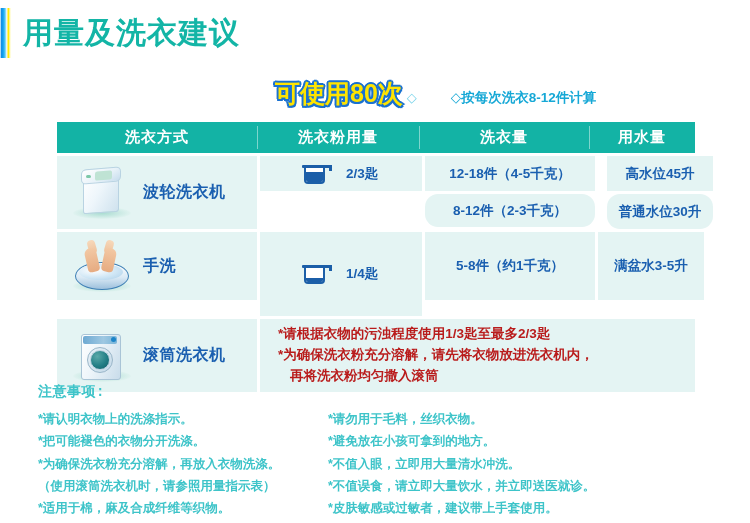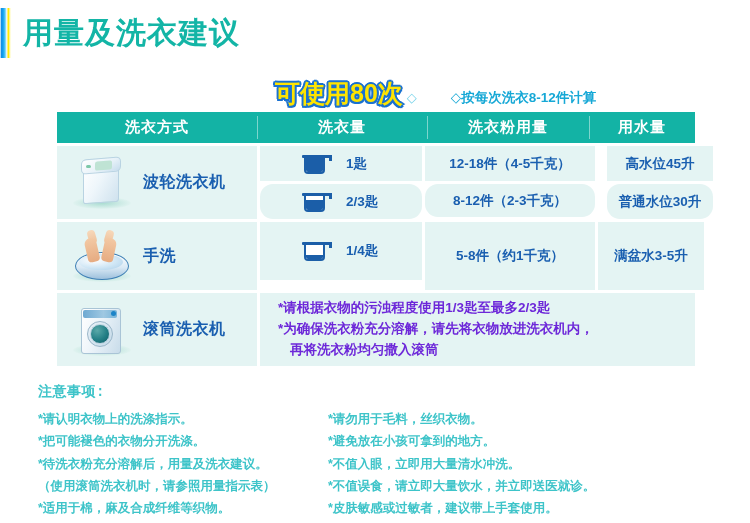--- a/index.html
+++ b/index.html
@@ -89,21 +89,21 @@
     font-weight: bold;
     color: #16a8d6;
     white-space: nowrap;
     line-height: 1;
   }
 
   
   .table {
     position: absolute;
     left: 57px;
-    top: 112px;
+    top: 122px;
     width: 638px;
   }
   .thead {
     display: flex;
     height: 31px;
     background: #13b3a5;
   }
   .thead .th {
     color: #ffffff;
     font-size: 15px;
@@ -228,21 +228,21 @@
     background: #e4f4f3;
     display: flex;
     align-items: center;
     justify-content: flex-start;
     padding-left: 18px;
     box-sizing: border-box;
   }
   .notes-cell .lines {
     font-size: 13.5px;
     font-weight: bold;
-    color: #6d28d9;
+    color: #b91c1c;
     line-height: 1.55;
     text-align: left;
   }
   .notes-cell .lines .indent { padding-left: 12px; }
 
   
   .appliance {
     width: 72px;
     height: 60px;
     position: relative;
@@ -410,49 +410,38 @@
 <div class="subhead">
   <div class="usecount">可使用80次</div>
   <div class="diamond-small">◇</div>
   <div class="calc-note">◇按每次洗衣8-12件计算</div>
 </div>
 
 <div class="table">
 
   <div class="thead">
     <div class="th col1">洗衣方式</div>
+    <div class="th col2">洗衣粉用量</div>
     <div class="th col3">洗衣量</div>
-    <div class="th col2">洗衣粉用量</div>
     <div class="th col4">用水量</div>
   </div>
 
   <div class="trow">
     <div class="cell cell-method col1" style="height:73px">
       <div class="appliance">
         <div class="shadow-blob"></div>
         <div class="tl-body"></div>
         <div class="tl-lid"></div>
         <div class="tl-panel"></div>
         <div class="tl-dot"></div>
       </div>
       <div class="method-label">波轮洗衣机</div>
     </div>
 
     <div class="split-col col2" style="margin-left:3px">
-      <div class="cell dose-cell" style="height:35px">
-        <div class="scoop">
-          <div class="body">
-              <div class="fill" style="height:100%"></div>
-            </div>
-          <div class="rim"></div>
-            <div class="handle"></div>
-            <div class="handle2"></div>
-        </div>
-        <div class="dose-text">1匙</div>
-      </div>
       <div class="cell dose-cell" style="height:35px">
         <div class="scoop">
           <div class="body">
               <div class="fill" style="height:66%"></div>
             </div>
           <div class="rim"></div>
             <div class="handle"></div>
             <div class="handle2"></div>
         </div>
         <div class="dose-text">2/3匙</div>
@@ -476,21 +465,21 @@
         <div class="shadow-blob"></div>
         <div class="hw-basin"></div>
         <div class="hw-water"></div>
         <div class="hw-arm l"></div>
         <div class="hw-arm r"></div>
         <div class="hw-hand l"></div>
         <div class="hw-hand r"></div>
       </div>
       <div class="method-label">手洗</div>
     </div>
-    <div class="cell dose-cell col2" style="height:58px">
+    <div class="cell dose-cell col2" style="height:84px">
       <div class="scoop">
         <div class="body">
             <div class="fill" style="height:30%"></div>
           </div>
         <div class="rim"></div>
           <div class="handle"></div>
           <div class="handle2"></div>
       </div>
       <div class="dose-text">1/4匙</div>
     </div>
@@ -519,21 +508,21 @@
     </div>
   </div>
 </div>
 
 <div class="cautions">
   <div class="caution-title">注意事项:</div>
   <div class="caution-cols">
     <div class="caution-col left">
       <div class="caution-item">*请认明衣物上的洗涤指示。</div>
       <div class="caution-item">*把可能褪色的衣物分开洗涤。</div>
-      <div class="caution-item">*待洗衣粉充分溶解后，用量及洗衣建议。</div>
+      <div class="caution-item">*为确保洗衣粉充分溶解，再放入衣物洗涤。</div>
       <div class="caution-item">（使用滚筒洗衣机时，请参照用量指示表）</div>
       <div class="caution-item">*适用于棉，麻及合成纤维等织物。</div>
     </div>
     <div class="caution-col right">
       <div class="caution-item">*请勿用于毛料，丝织衣物。</div>
       <div class="caution-item">*避免放在小孩可拿到的地方。</div>
       <div class="caution-item">*不值入眼，立即用大量清水冲洗。</div>
       <div class="caution-item">*不值误食，请立即大量饮水，并立即送医就诊。</div>
       <div class="caution-item">*皮肤敏感或过敏者，建议带上手套使用。</div>
     </div>

